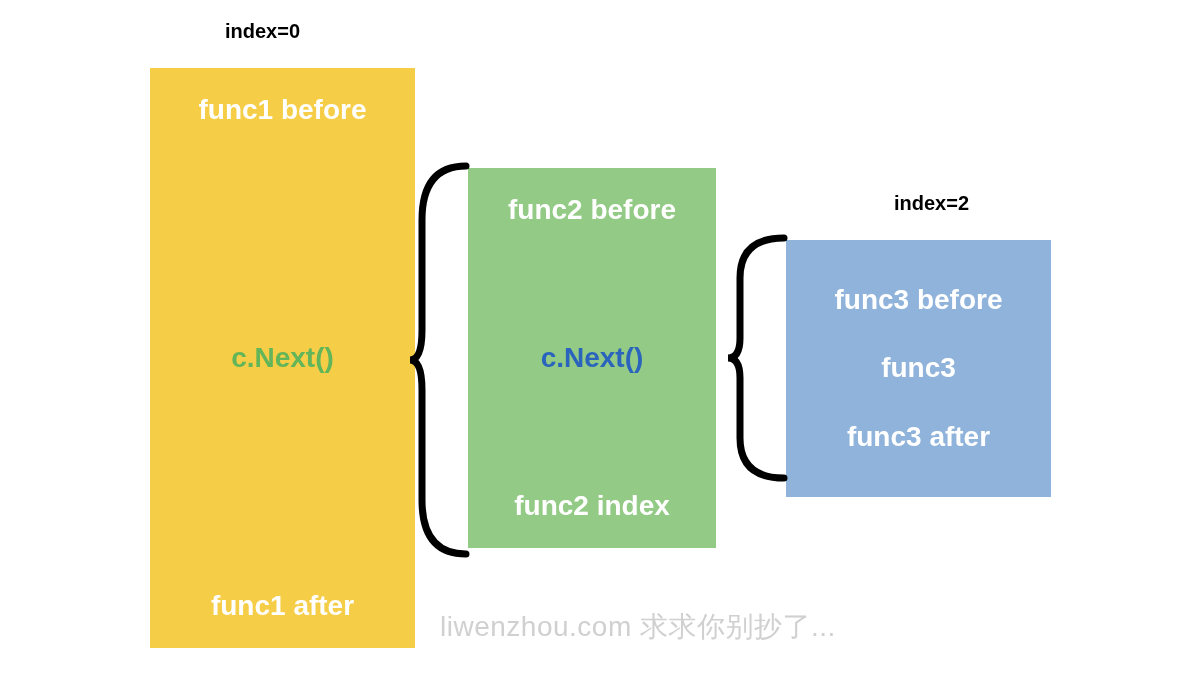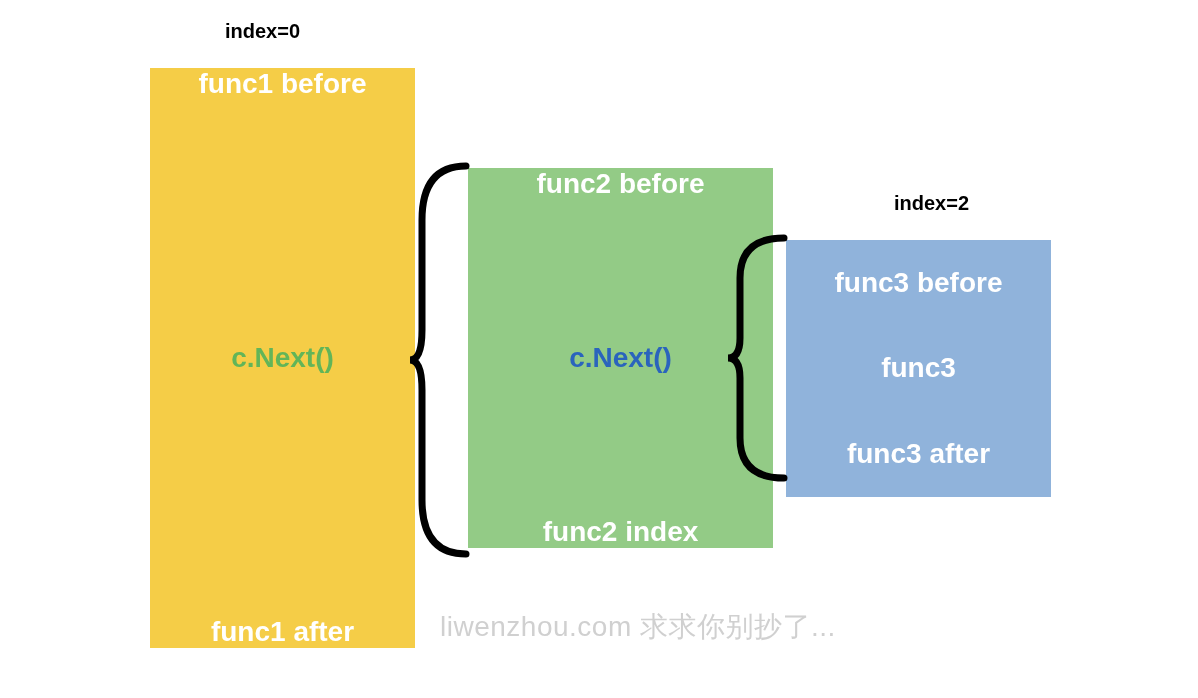--- a/index.html
+++ b/index.html
@@ -21,21 +21,21 @@
     font-size: 20px;
     font-weight: 600;
     color: #000;
   }
   .box {
     position: absolute;
     display: flex;
     flex-direction: column;
     align-items: center;
     justify-content: space-between;
-    padding: 0 10px;
+    padding: 26px 10px;
     font-weight: 700;
   }
   .box .line {
     font-size: 28px;
     color: #fff;
     text-align: center;
     width: 100%;
   }
   .box-yellow {
     background: #f5cd47;
@@ -78,21 +78,21 @@
 
   <div class="index-label" style="left:225px; top:20px;">index=0</div>
   <div class="index-label" style="left:862px; top:192px;margin-left:32px;">index=2</div>
 
   <div class="box box-yellow" style="left:150px; top:68px; width:265px; height:580px;">
     <div class="line">func1 before</div>
     <div class="next-green">c.Next()</div>
     <div class="line">func1 after</div>
   </div>
 
-  <div class="box box-green" style="left:468px; top:168px; width:305px; height:380px;">
+  <div class="box box-green" style="left:468px; top:168px; width:248px; height:380px;">
     <div class="line">func2 before</div>
     <div class="next-blue">c.Next()</div>
     <div class="line">func2 index</div>
   </div>
 
   <div class="box box-blue" style="left:786px; top:240px; width:265px; height:257px; justify-content:space-around;">
     <div class="line">func3 before</div>
     <div class="line">func3</div>
     <div class="line">func3 after</div>
   </div>

